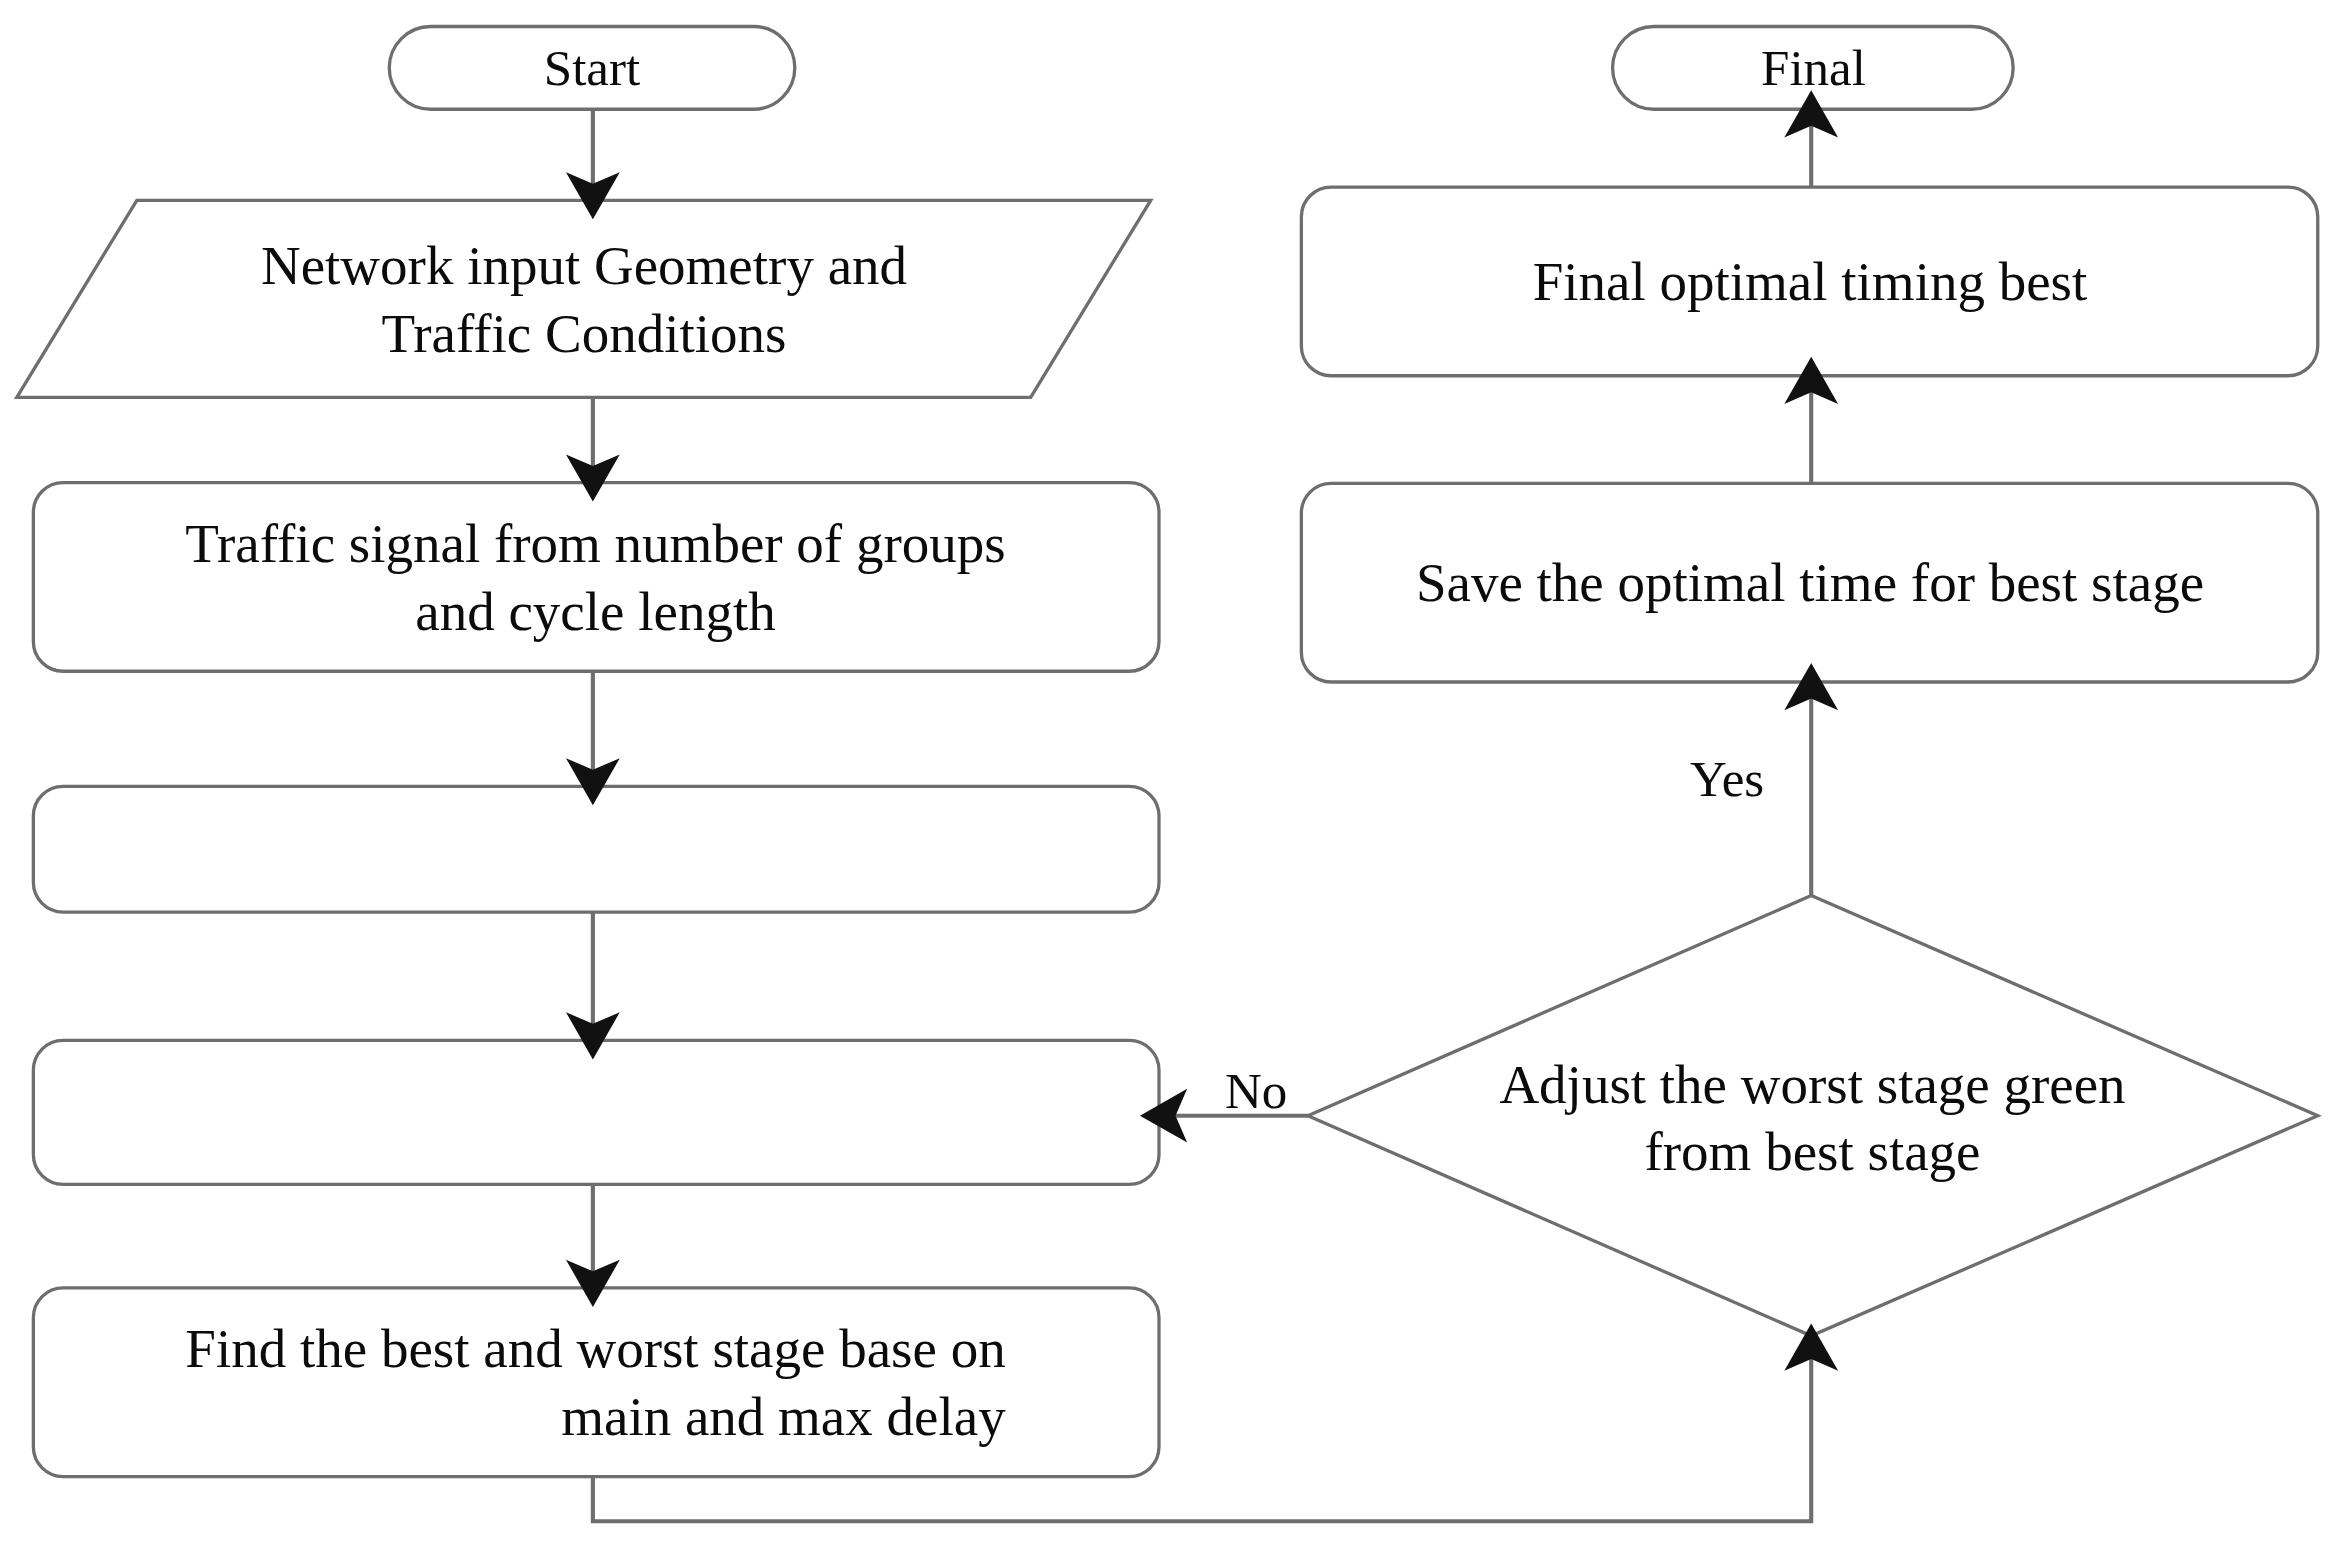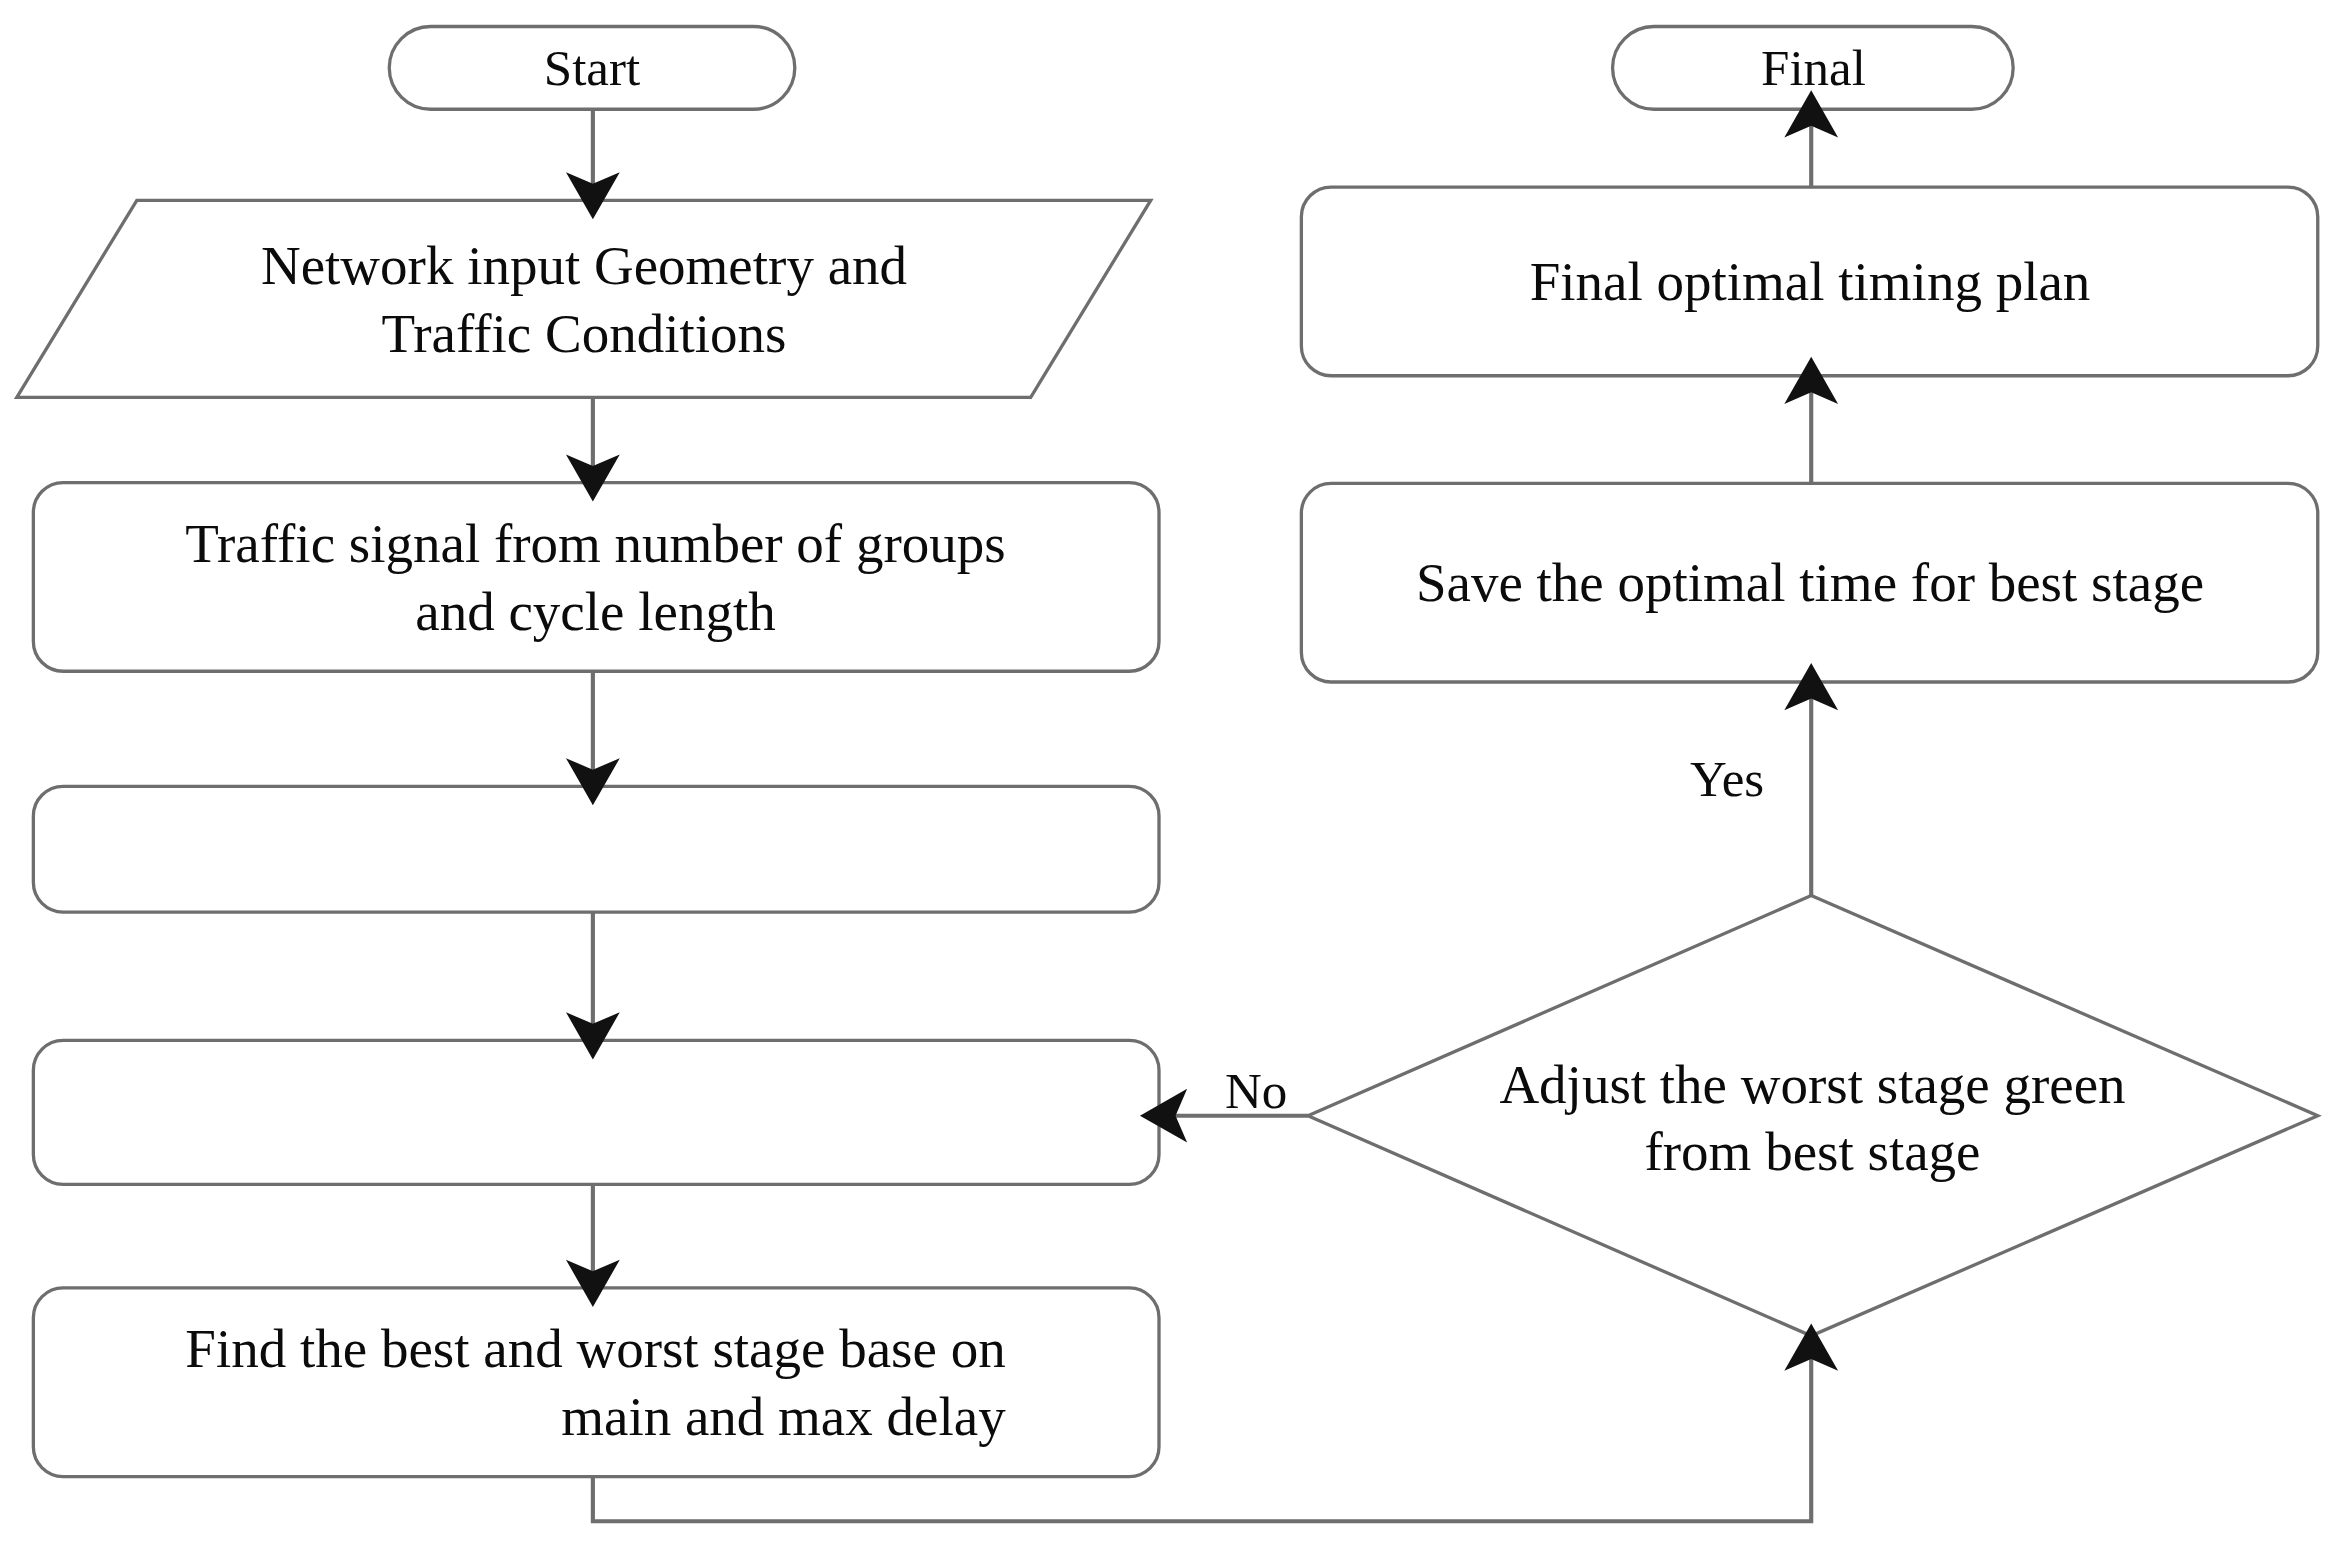--- a/index.html
+++ b/index.html
@@ -110,21 +110,21 @@
   <div class="node-label t-proc" style="left:36px;top:483px;width:1119px;height:189px;">Traffic  signal from number of groups
 and cycle  length</div>
 
 
 
   <div class="node-label t-proc" style="left:36px;top:1288px;width:1119px;height:189px;text-align:right;">Find the best and worst stage base on
 main and max delay</div>
 
   <div class="node-label t-term" style="left:1613px;top:26.5px;width:401px;height:83px;">Final</div>
 
-  <div class="node-label t-proc" style="left:1305px;top:187px;width:1010px;height:189px;">Final optimal timing plan</div>
+  <div class="node-label t-proc" style="left:1305px;top:187px;width:1010px;height:189px;">Final optimal timing best</div>
 
   <div class="node-label t-proc" style="left:1305px;top:483px;width:1010px;height:199px;">Save the optimal time for best stage</div>
 
   <div class="node-label t-dec" style="left:1440px;top:1035px;width:745px;height:166px;">Adjust the worst stage green
 from best stage</div>
 
   <div class="edge-label" style="left:1225px;top:1050px;margin-top:16px;">No</div>
 
   <div class="edge-label" style="left:1690px;top:754px;">Yes</div>
 

